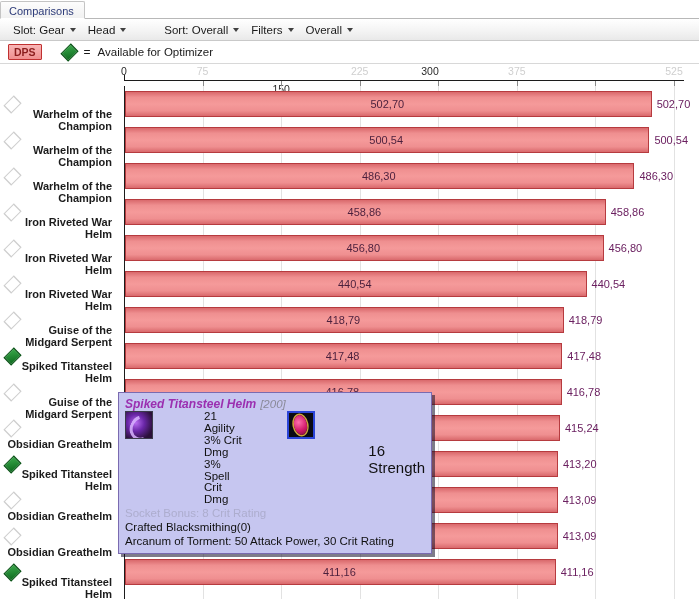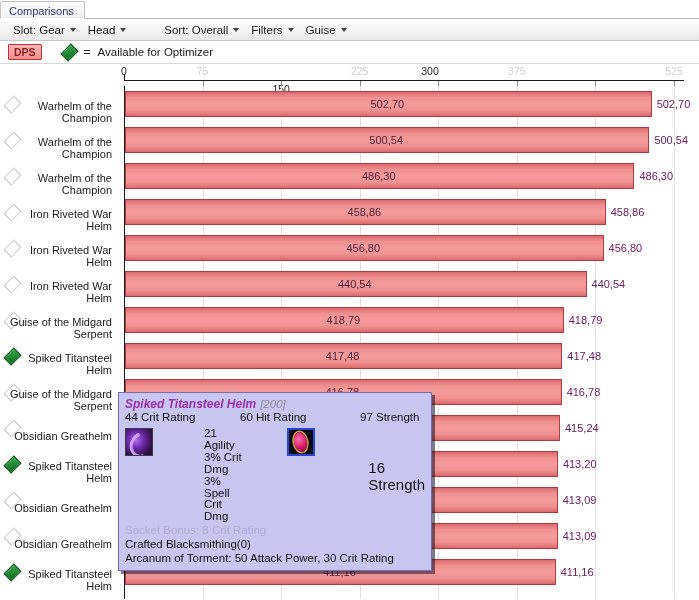--- a/index.html
+++ b/index.html
@@ -182,32 +182,33 @@
   }
   .row {
     position: relative;
     height: 36px;
   }
   .row-label {
     position: absolute;
     right: 645px; 
     left: 4px;
     width: 112px;
-    top: 8px;
+    top: 16px;
     height: 36px;
     display: flex;
     flex-direction: column;
     align-items: flex-end;
     justify-content: center;
     text-align: right;
     font-size: 11px;
     line-height: 12.5px;
     color: #1c1c1c;
     box-sizing: border-box;
     padding-right: 4px;
+    font-weight: bold;
   }
   .row-marker {
     position: absolute;
     left: 7px;
     top: 13px;
   }
   .bar {
     position: absolute;
     left: 125px;
     top: 5px;
@@ -357,21 +358,21 @@
     <span class="menu-gap"></span>
     <div class="menuitem">
       <span>Sort: Overall</span>
       <span class="caret"></span>
     </div>
     <div class="menuitem">
       <span>Filters</span>
       <span class="caret"></span>
     </div>
     <div class="menuitem">
-      <span>Guise</span>
+      <span>Overall</span>
       <span class="caret"></span>
     </div>
   </div>
 
 <div id="legendbar">
   <span id="dps-badge">DPS</span>
   <span class="diamond green"></span>
   <span id="legend-eq">=</span>
   <span id="legend-text">Available for Optimizer</span>
 </div>
@@ -495,25 +496,20 @@
         <div class="row-label">Spiked Titansteel Helm</div>
         <div class="bar" style="width: 430.739px;"></div>
         <div class="bar-inner-value" style="left: 339.37px;">411,16</div>
         <div class="bar-value" style="left: 554.739px;">411,16</div>
       </div>
     </div>
 
   <div id="tooltip">
     <div id="tt-title-row">
       <span id="tt-name">Spiked Titansteel Helm</span><span id="tt-level">[200]</span>
-    </div>
-    <div id="tt-stats">
-      <span>44 Crit Rating</span>
-      <span>60 Hit Rating</span>
-      <span>97 Strength</span>
     </div>
     <div id="tt-gems">
       <span class="gem-slot purple"></span>
       <span class="gem-text">
         <div>21 Agility</div>
         <div>3% Crit Dmg</div>
         <div>3% Spell Crit Dmg</div>
       </span>
       <span class="gem-slot pink"></span>
       <span id="tt-gem2-text">16 Strength</span>

